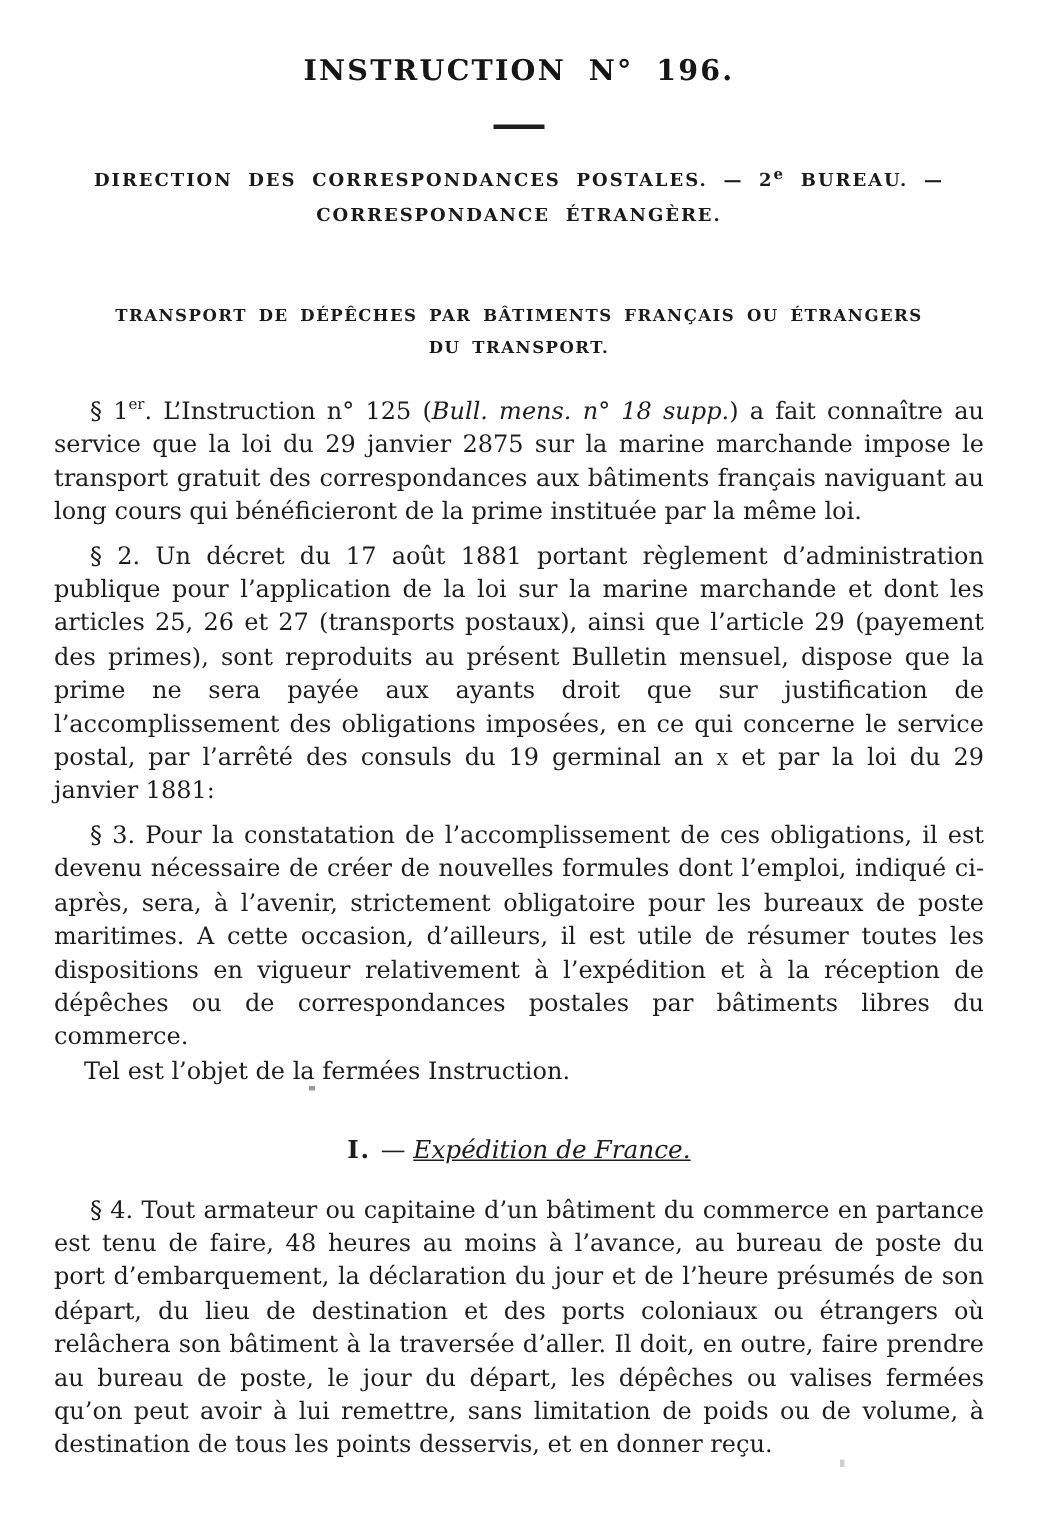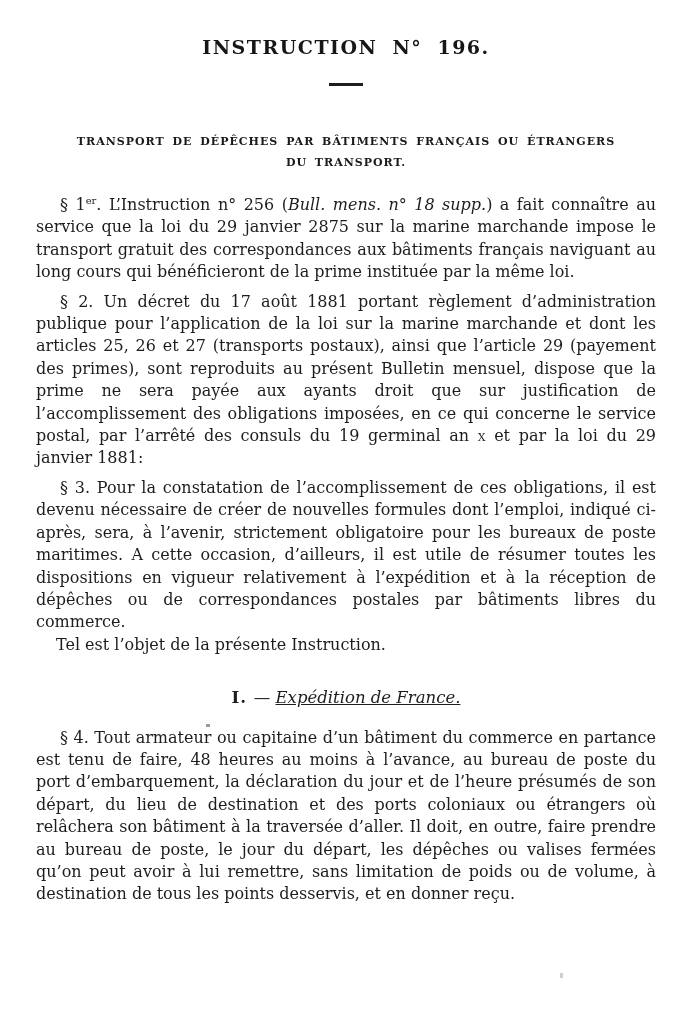--- a/index.html
+++ b/index.html
@@ -107,28 +107,29 @@
 </style>
 </head>
 <body>
 
 <div class="page">
 
   <h1 class="title">INSTRUCTION N° 196.</h1>
 
   <div class="title-rule"></div>
 
+  <p class="dept"><span>DIRECTION DES CORRESPONDANCES POSTALES. — 2</span><sup>e</sup><span> BUREAU. —</span><br><span>CORRESPONDANCE ÉTRANGÈRE.</span></p>
 
   <p class="subject"><span>TRANSPORT DE DÉPÊCHES PAR BÂTIMENTS FRANÇAIS OU ÉTRANGERS</span><br><span>DU TRANSPORT.</span></p>
 
   <div class="body-text">
-    <p class="para"><span>§ 1</span><sup>er</sup><span>. L’Instruction n° 256 (</span><i>Bull. mens. n° 18 supp.</i><span>) a fait connaître au service que la loi du 29 janvier 2875 sur la marine marchande impose le transport gratuit des correspondances aux bâtiments français naviguant au long cours qui bénéficieront de la prime instituée par la même loi.</span></p>
+    <p class="para"><span>§ 1</span><sup>er</sup><span>. L’Instruction n° 125 (</span><i>Bull. mens. n° 18 supp.</i><span>) a fait connaître au service que la loi du 29 janvier 2875 sur la marine marchande impose le transport gratuit des correspondances aux bâtiments français naviguant au long cours qui bénéficieront de la prime instituée par la même loi.</span></p>
     <p class="para"><span>§ 2. Un décret du 17 août 1881 portant règlement d’administration publique pour l’application de la loi sur la marine marchande et dont les articles 25, 26 et 27 (transports postaux), ainsi que l’article 29 (payement des primes), sont reproduits au présent Bulletin mensuel, dispose que la prime ne sera payée aux ayants droit que sur justification de l’accomplissement des obligations imposées, en ce qui concerne le service postal, par l’arrêté des consuls du 19 germinal an </span><span class="sc">x</span><span> et par la loi du 29 janvier 1881:</span></p>
     <p class="para mb0"><span>§ 3. Pour la constatation de l’accomplissement de ces obligations, il est devenu nécessaire de créer de nouvelles formules dont l’emploi, indiqué ci-après, sera, à l’avenir, strictement obligatoire pour les bureaux de poste maritimes. A cette occasion, d’ailleurs, il est utile de résumer toutes les dispositions en vigueur relativement à l’expédition et à la réception de dépêches ou de correspondances postales par bâtiments libres du commerce.</span></p>
-    <p class="para tel"><span>Tel est l’objet de la présente Instruction.</span></p>
+    <p class="para tel"><span>Tel est l’objet de la fermées Instruction.</span></p>
     <h2 class="section-heading"><b>I. </b><span>— </span><i>Expédition de France.</i></h2>
     <p class="para"><span>§ 4. Tout armateur ou capitaine d’un bâtiment du commerce en partance est tenu de faire, 48 heures au moins à l’avance, au bureau de poste du port d’embarquement, la déclaration du jour et de l’heure présumés de son départ, du lieu de destination et des ports coloniaux ou étrangers où relâchera son bâtiment à la traversée d’aller. Il doit, en outre, faire prendre au bureau de poste, le jour du départ, les dépêches ou valises fermées qu’on peut avoir à lui remettre, sans limitation de poids ou de volume, à destination de tous les points desservis, et en donner reçu.</span></p>
   </div>
 
   <span class="artifact a1"></span>
   <span class="artifact a2"></span>
 
 </div>
 
 </body></html>

